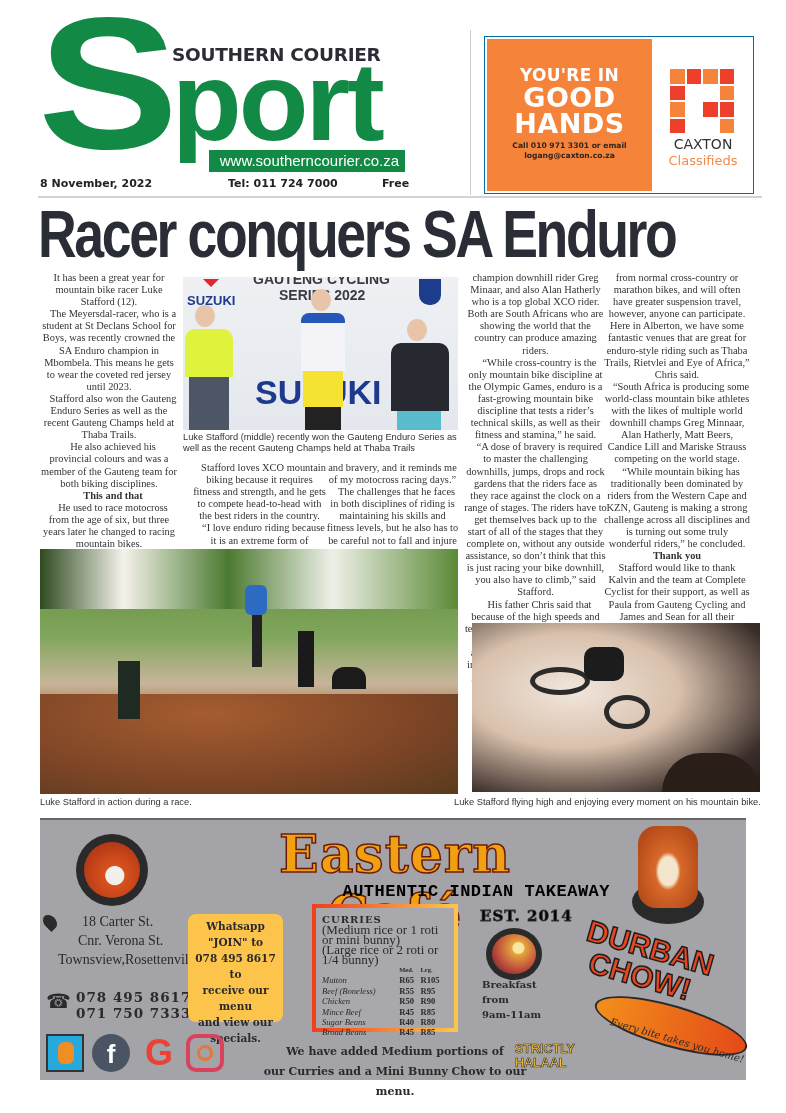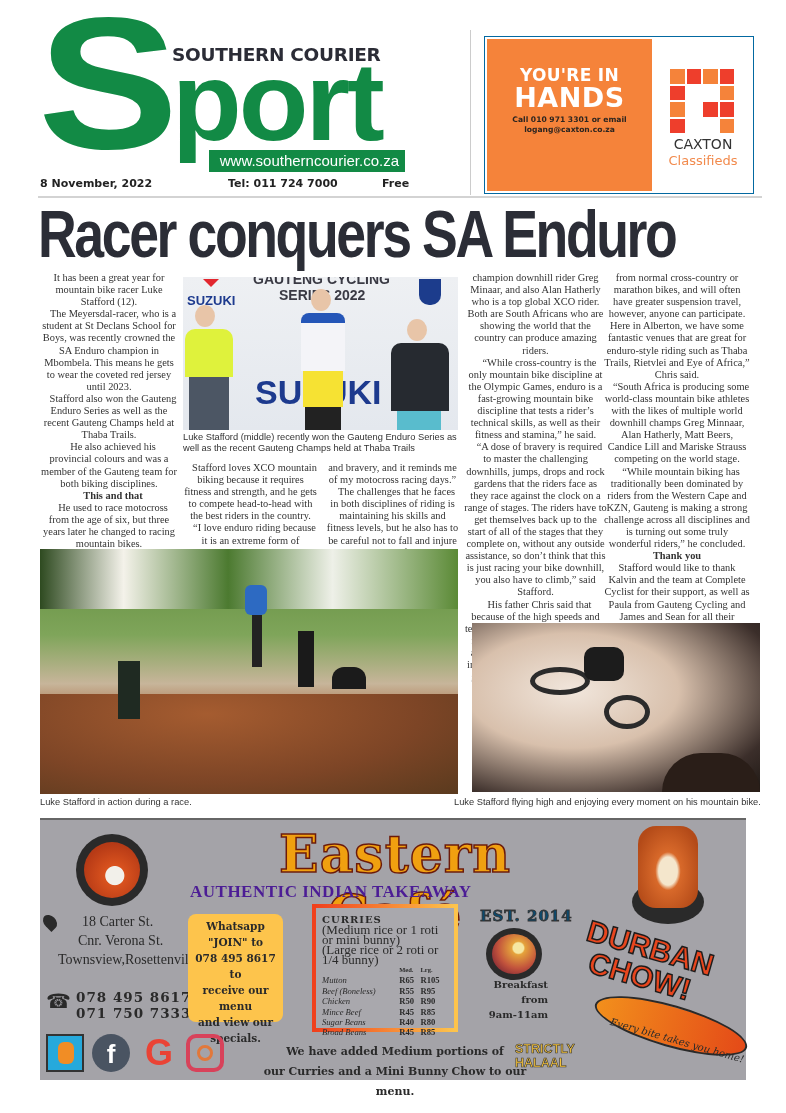--- a/index.html
+++ b/index.html
@@ -30,34 +30,34 @@
   .col{font-size:10.4px;line-height:12.1px;color:#333;text-align:center}
   .col p{text-indent:8px}
   .col p.first{text-indent:0}
   .col .sub{font-weight:700;text-indent:8px}
   
   .photo{overflow:hidden}
   .caption{font-family:"Liberation Sans",sans-serif;font-size:9.3px;line-height:11px;color:#333}
   
   .ad{left:40px;top:818px;width:706px;height:262px;background:#a4a3a8;border-top:2px solid #666}
   .ec-title{position:absolute;left:180px;top:4px;width:350px;text-align:center;font-family:"DejaVu Serif",serif;font-weight:700;font-size:52px;line-height:60px;color:#f0a010;-webkit-text-stroke:1.5px #6b1a0a;letter-spacing:1px}
-  .ec-sub{position:absolute;left:150px;top:62px;width:420px;text-align:left;font-family:Liberation Serif, serif;font-weight:700;font-size:17px;color:#4c1d95;letter-spacing:0.5px}
+  .ec-sub{position:absolute;left:150px;top:62px;width:420px;text-align:right;font-family:Liberation Mono, monospace;font-weight:700;font-size:17px;color:#000000;letter-spacing:0.5px}
   .plate{position:absolute;border-radius:50%;background:#2a2a2a}
   .addr{position:absolute;left:38px;top:92px;font-size:14px;line-height:19px;color:#2a2a2a}
   .phones{position:absolute;left:36px;top:169px;font-family:"DejaVu Serif",serif;font-weight:700;font-size:13.5px;line-height:16px;color:#2a2a2a;letter-spacing:1px}
   .whatsapp{position:absolute;left:148px;top:94px;width:95px;height:108px;background:#fdc44c;border-radius:8px;text-align:center;font-family:"DejaVu Serif",serif;font-weight:700;font-size:10.5px;line-height:16px;color:#2a2a2a;padding-top:4px}
   .menu{position:absolute;left:272px;top:84px;width:146px;height:128px;border:4px solid #f0601c;border-image:linear-gradient(90deg,#f0401c,#fdc44c) 1;background:#a9a8ad;padding:6px 6px}
   .menu h4{font-family:"DejaVu Serif",serif;font-size:10px;color:#2a2a2a;letter-spacing:1px}
   .menu .note{font-size:13px;line-height:10px;color:#2a2a2a}
   .menu table{width:100%;border-collapse:collapse;font-size:8.6px;line-height:10.4px}
   .menu td.item{font-style:italic;color:#2a2a2a}
   .menu td.p{font-weight:700;color:#2a2a2a}
   .menu th{font-size:6.5px;text-align:left;font-weight:700}
-  .breakfast{position:absolute;left:442px;top:157px;width:66px;text-align:right;font-family:"DejaVu Serif",serif;font-weight:700;font-size:10px;line-height:15px;color:#2a2a2a}
-  .est{position:absolute;left:440px;top:87px;font-family:"DejaVu Serif",serif;font-weight:700;font-size:15px;color:#0c4a6e;-webkit-text-stroke:0.8px #333;letter-spacing:1px}
+  .breakfast{position:absolute;left:442px;top:157px;width:66px;text-align:left;font-family:"DejaVu Serif",serif;font-weight:700;font-size:10px;line-height:15px;color:#2a2a2a}
+  .est{position:absolute;left:440px;top:87px;font-family:"DejaVu Serif",serif;font-weight:700;font-size:15px;color:#000000;-webkit-text-stroke:0.8px #333;letter-spacing:1px}
   .durban{position:absolute;left:552px;top:96px;font-family:"Liberation Sans",sans-serif;font-weight:700;font-size:30px;line-height:30px;color:#e8461e;-webkit-text-stroke:1.5px #1c1c1c;transform:rotate(16deg);transform-origin:left top}
   .chilli{position:absolute;left:552px;top:185px;width:158px;height:42px;border-radius:50%;background:linear-gradient(90deg,#f28f1c,#e44a18);border:2px solid #2a2a2a;transform:rotate(16deg)}
   .chilli-text{position:absolute;left:572px;top:196px;font-family:"DejaVu Serif",serif;font-style:italic;font-size:10px;color:#2a2a2a;transform:rotate(16deg);transform-origin:left top;white-space:nowrap}
   .halaal{position:absolute;left:475px;top:222px;font-family:"Liberation Sans",sans-serif;font-weight:700;font-size:12.5px;line-height:14px;color:#f6c33a;-webkit-text-stroke:0.6px #333;text-align:left}
   .added{position:absolute;left:220px;top:222px;width:270px;text-align:center;font-family:"DejaVu Serif",serif;font-weight:700;font-size:11px;line-height:20px;color:#2a2a2a}
   .social{position:absolute;top:214px;width:38px;height:38px}
 </style>
 </head>
 <body>
 
@@ -66,20 +66,21 @@
 <div class="abs port">port</div>
 <div class="abs urlbar">www.southerncourier.co.za</div>
 <div class="abs metarow" style="left:40px">8 November, 2022</div>
 <div class="abs metarow" style="left:228px">Tel: 011 724 7000</div>
 <div class="abs metarow" style="left:382px">Free</div>
 <div class="abs" style="left:470px;top:30px;width:1px;height:165px;background:#ccc"></div>
 
 <div class="abs caxton">
   <div class="cax-left">
     <div class="cax-l1">YOU'RE IN</div>
+    <div class="cax-l2">GOOD</div>
     <div class="cax-l2">HANDS</div>
     <div class="cax-small">Call 010 971 3301 or email</div>
     <div class="cax-small" style="margin-top:0">logang@caxton.co.za</div>
   </div>
   <div class="cax-right">
     <div class="grid">
       <span style="background:#f5833a"></span>
         <span style="background:#ee3e2c"></span>
         <span style="background:#f5833a"></span>
         <span style="background:#ee3e2c"></span>
@@ -128,21 +129,21 @@
   <div class="abs" style="left:128px;top:12px;width:20px;height:22px;border-radius:50%;background:#e8c5a8"></div>
   <div class="abs" style="left:118px;top:36px;width:44px;height:58px;background:#f4f4f8;border-top:10px solid #2556b8;border-radius:8px 8px 0 0"></div>
   <div class="abs" style="left:120px;top:94px;width:40px;height:36px;background:#f6e233"></div>
   <div class="abs" style="left:122px;top:130px;width:36px;height:23px;background:#222"></div>
   <div class="abs" style="left:224px;top:42px;width:20px;height:22px;border-radius:50%;background:#e8c5a8"></div>
   <div class="abs" style="left:208px;top:66px;width:58px;height:68px;background:#262a30;border-radius:10px 10px 0 0"></div>
   <div class="abs" style="left:214px;top:134px;width:44px;height:19px;background:#59bccd"></div>
 </div>
 <div class="abs caption" style="left:183px;top:432px;width:277px">Luke Stafford (middle) recently won the Gauteng Enduro Series as well as the recent Gauteng Champs held at Thaba Trails</div>
 
-<div class="abs col" style="left:183px;top:462px;width:135px">
+<div class="abs col" style="left:192px;top:462px;width:135px">
   <p>Stafford loves XCO mountain biking because it requires fitness and strength, and he gets to compete head-to-head with the best riders in the country.</p>
   <p>“I love enduro riding because it is an extreme form of mountain biking that demands technical skill</p>
 </div>
 <div class="abs col" style="left:325px;top:462px;width:135px">
   <p class="first">and bravery, and it reminds me of my motocross racing days.”</p>
   <p>The challenges that he faces in both disciplines of riding is maintaining his skills and fitness levels, but he also has to be careful not to fall and injure himself.</p>
   <p>Stafford is inspired by world</p>
 </div>
 
 <div class="abs col" style="left:464px;top:272px;width:143px">

